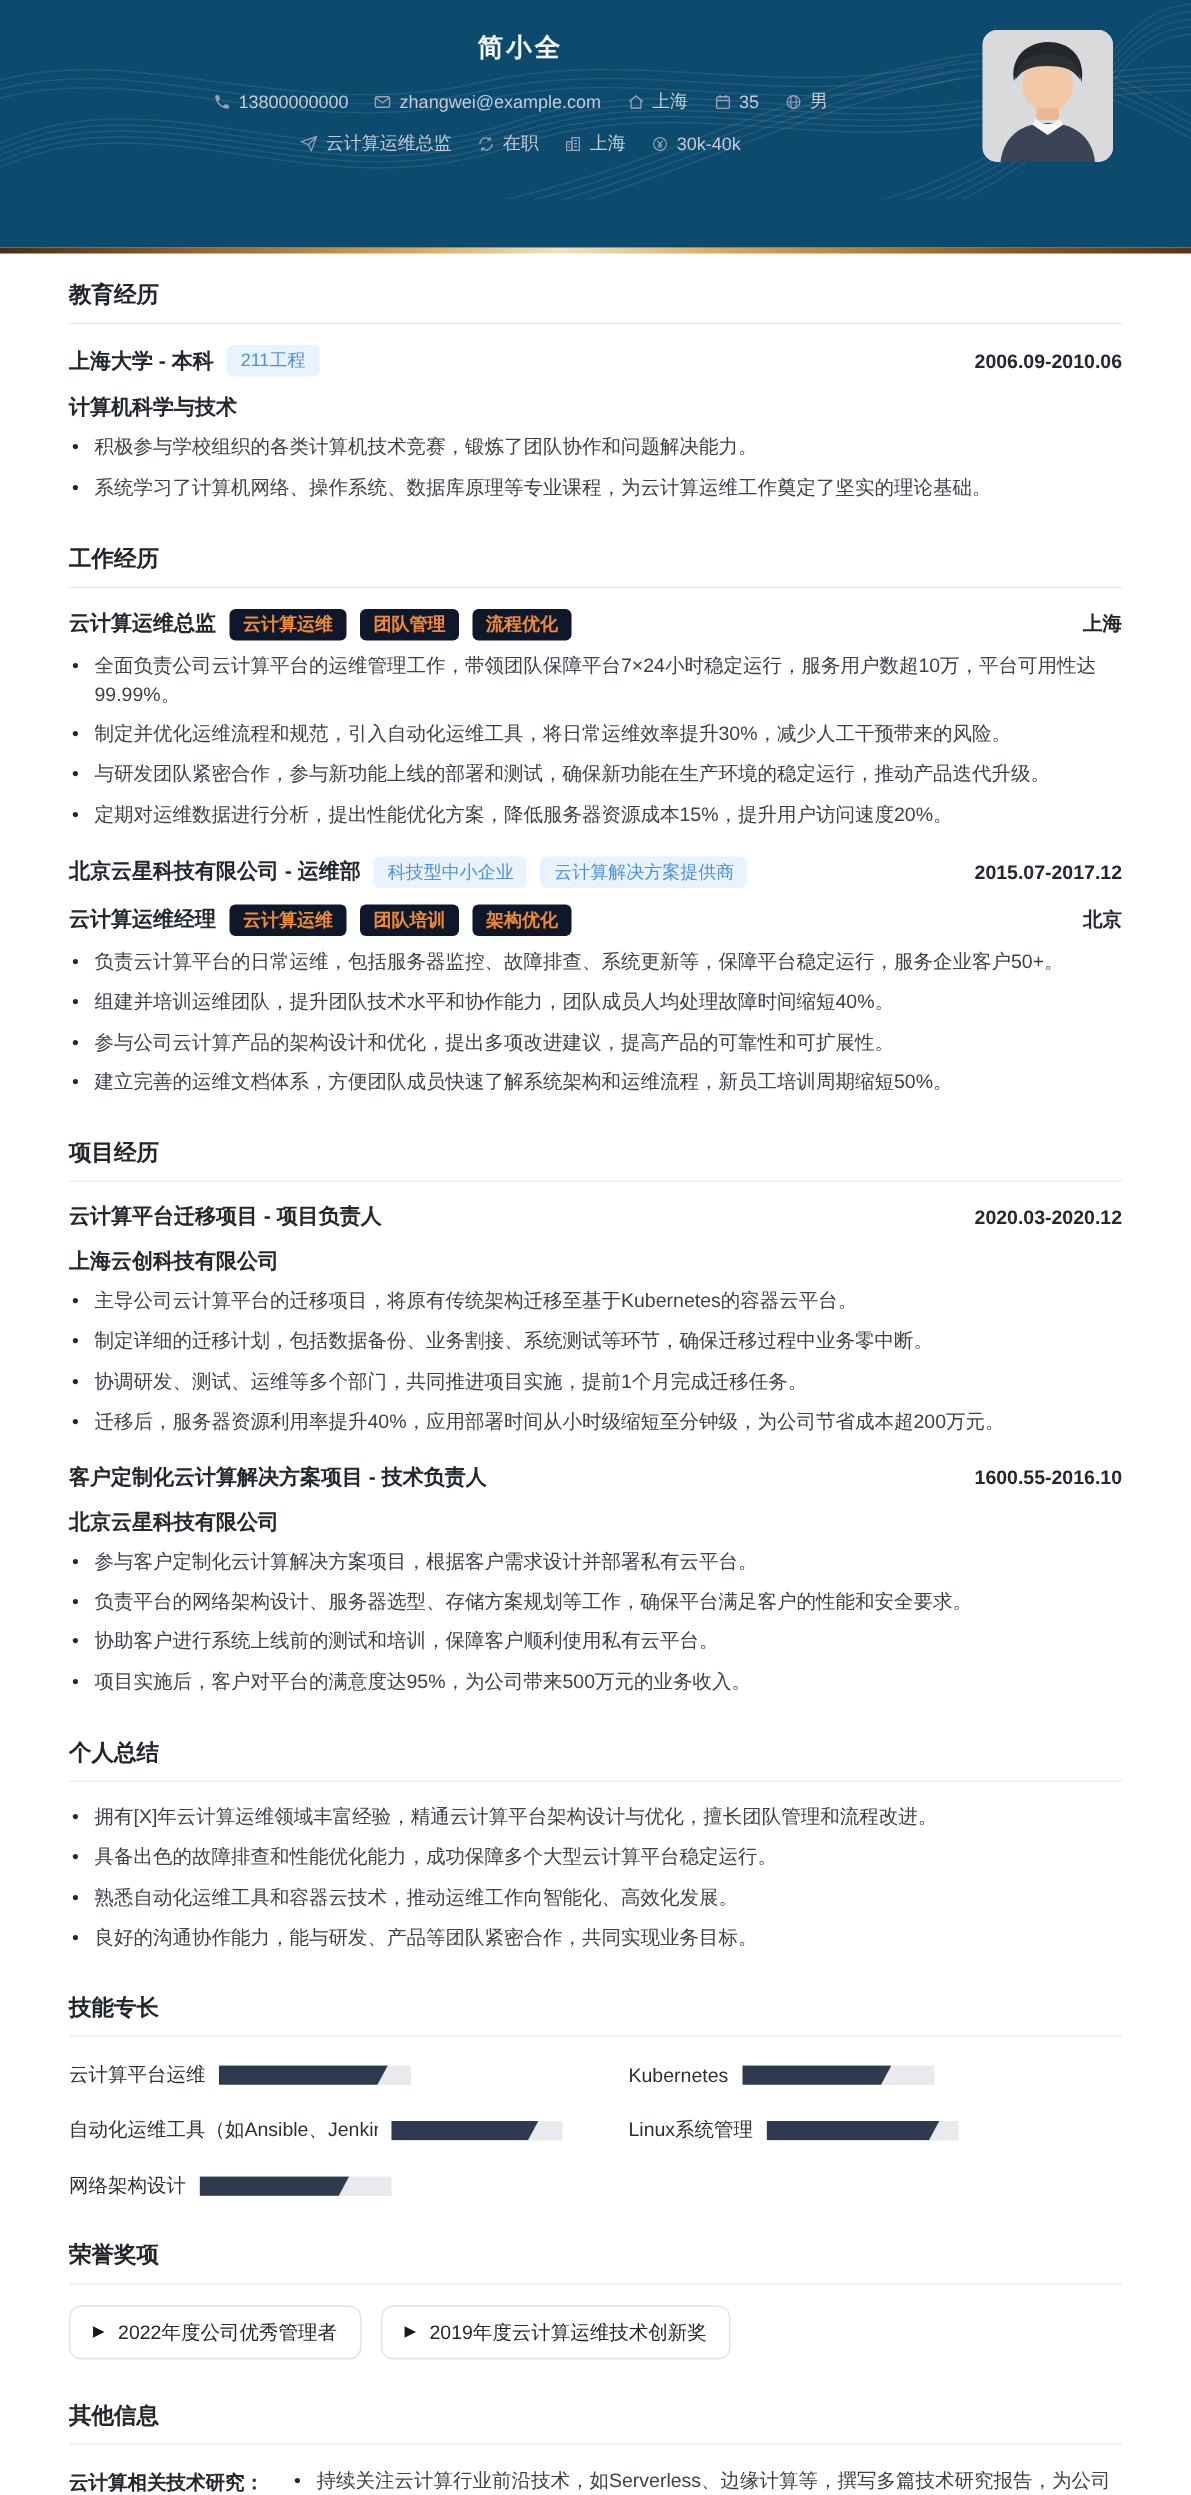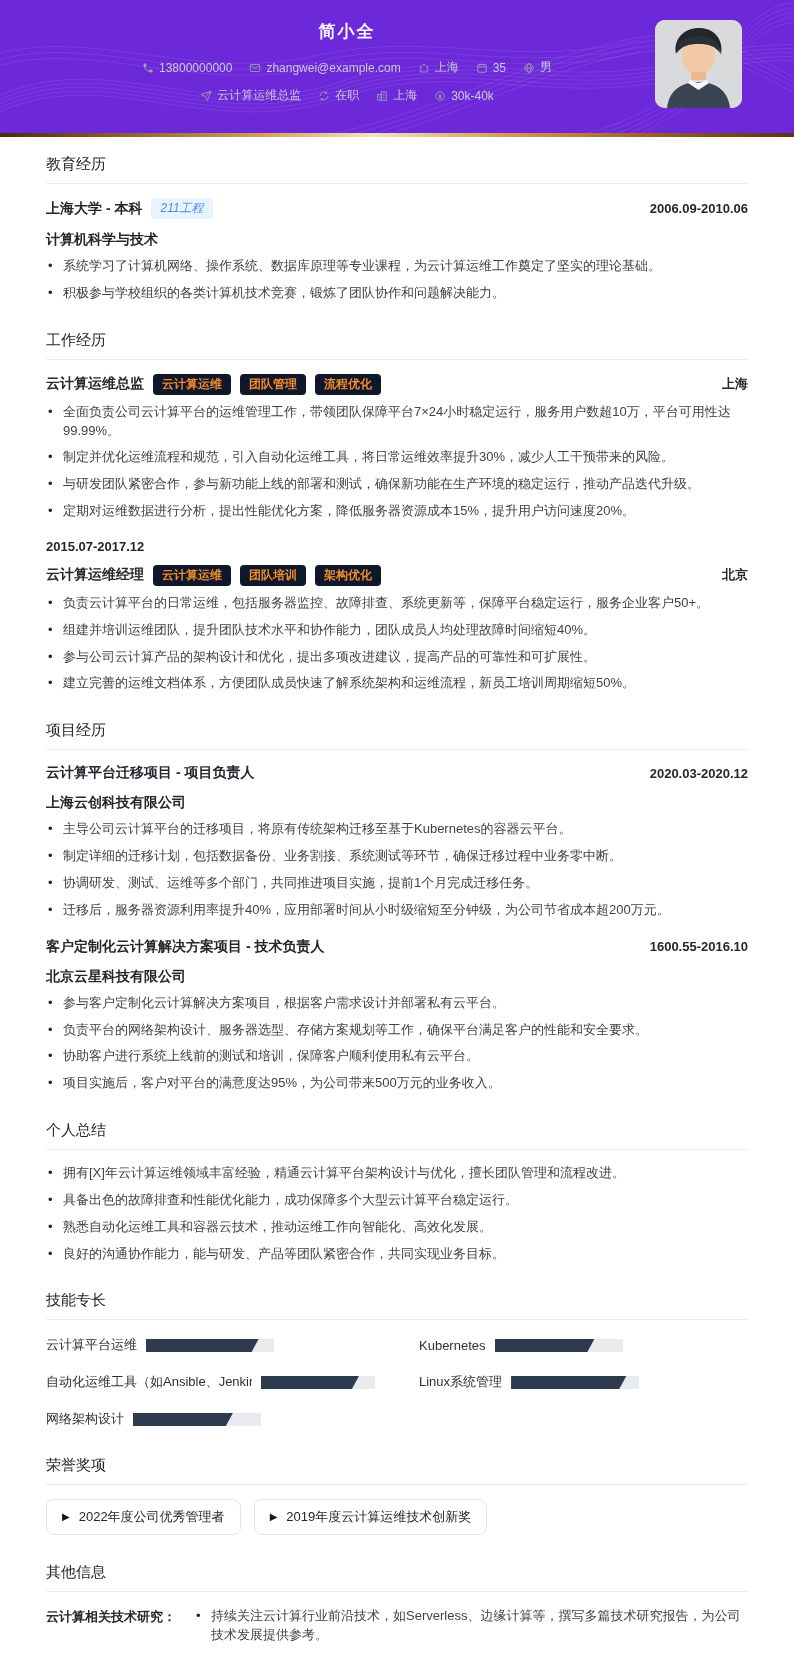--- a/index.html
+++ b/index.html
@@ -3,48 +3,48 @@
 <meta charset="utf-8">
 <style>
   * { box-sizing: border-box; margin: 0; padding: 0; }
   html,body { background:#fff; }
   body {
     width: 794px; height: 1663px; margin: 0 auto; overflow: hidden;
     font-family: "Liberation Sans", "DejaVu Sans", sans-serif;
     color: #3d4249; font-size: 13px;
   }
   
-  .header { position: relative; height: 133px; background: #6d28d9; overflow: hidden; }
+  .header { position: relative; height: 165px; background: #0c4a6e; overflow: hidden; }
   .header-strip {
     height: 4px; width: 794px;
     background: linear-gradient(90deg,#4a2c12 0%,#8a5a28 14%,#d9a254 34%,#f2e3c0 47%,#d9a254 62%,#9a5f22 82%,#5a3414 100%);
   }
   .waves { position: absolute; top: 0; left: 0; pointer-events: none; }
   .header-inner { position: relative; padding: 20px 140px 0 40px; text-align: center; }
   .name { font-size: 17px; font-weight: bold; color: #f5f7fa; letter-spacing: 2px; }
   .contact-row { margin-top: 16px; display: flex; justify-content: center; align-items: center; gap: 17px; font-size: 12px; color: #c6ccd6; }
   .contact-row.second { margin-top: 11px; }
   .contact-item { display: inline-flex; align-items: center; gap: 5px; white-space: nowrap; }
   .cicon { display: inline-flex; color: #98a2b3; }
   .cicon svg { width: 12px; height: 12px; display: block; }
   .photo { position: absolute; top: 20px; right: 52px; width: 87px; height: 88px; border-radius: 10px; overflow: hidden; background: #d9dbdd; }
   .photo svg { display: block; }
   
   .main { padding: 14px 46px 0 46px; }
   .section-title {
-    font-size: 15px; font-weight: normal; color: #21262d;
+    font-size: 15px; font-weight: bold; color: #21262d;
     padding-bottom: 9px; border-bottom: 1px solid #ececec;
     margin: 28px 0 14px 0;
   }
   .section:first-child .section-title { margin-top: 4px; }
   .entry-row { display: flex; justify-content: space-between; align-items: center; margin: 11px 0 4px 0; }
   .row-left { display: flex; align-items: center; gap: 9px; min-width: 0; }
   .strong { font-weight: bold; font-size: 14px; color: #23272e; }
   .date { font-weight: bold; font-size: 13px; color: #23272e; white-space: nowrap; }
-  .badge-blue { background: #e9f3fe; color: #4a90e8; font-size: 12px; padding: 2px 9px; border-radius: 4px; white-space: nowrap; font-style: italic; }
+  .badge-blue { background: #e9f3fe; color: #4a90e8; font-size: 12px; padding: 2px 9px; border-radius: 4px; white-space: nowrap; }
   .tag-orange { background: #0f172a; color: #f08c2e; font-size: 12px; font-weight: 600; padding: 2px 9px; border-radius: 4px; white-space: nowrap; }
   .subrow { margin: 12px 0 6px 0; }
   .bullet { position: relative; padding-left: 17px; font-size: 13px; color: #3d4249; line-height: 1.45; margin: 8px 0; }
   .bullet::before { content: "•"; position: absolute; left: 2px; top: 0; color: #23272e; }
   .job { margin-bottom: 18px; }
   
   .skills-grid { display: grid; grid-template-columns: 1fr 1fr; column-gap: 44px; row-gap: 19px; margin: 16px 0 6px 0; }
   .skill { display: flex; align-items: center; min-width: 0; }
   .skill-label { font-size: 13px; color: #2b3036; margin-right: 9px; white-space: nowrap; overflow: hidden; }
   .skill-bar { flex: 0 1 128px; min-width: 58px; height: 13px; background: #e8eaee; }
@@ -203,22 +203,22 @@
   <div class="section">
     <div class="section-title">教育经历</div>
     <div class="entry-row">
       <div class="row-left">
         <span class="strong">上海大学 - 本科</span>
         <span class="badge-blue">211工程</span>
       </div>
       <span class="date">2006.09-2010.06</span>
     </div>
     <div class="subrow strong">计算机科学与技术</div>
+    <div class="bullet">积极参与学校组织的各类计算机技术竞赛，锻炼了团队协作和问题解决能力。</div>
     <div class="bullet">系统学习了计算机网络、操作系统、数据库原理等专业课程，为云计算运维工作奠定了坚实的理论基础。</div>
-    <div class="bullet">积极参与学校组织的各类计算机技术竞赛，锻炼了团队协作和问题解决能力。</div>
   </div>
 
   <div class="section">
     <div class="section-title">工作经历</div>
 
     <div class="job">
       <div class="entry-row">
         <div class="row-left">
           <span class="strong">云计算运维总监</span>
           <span class="tag-orange">云计算运维</span>
@@ -228,20 +228,25 @@
         <span class="date">上海</span>
       </div>
       <div class="bullet">全面负责公司云计算平台的运维管理工作，带领团队保障平台7×24小时稳定运行，服务用户数超10万，平台可用性达99.99%。</div>
       <div class="bullet">制定并优化运维流程和规范，引入自动化运维工具，将日常运维效率提升30%，减少人工干预带来的风险。</div>
       <div class="bullet">与研发团队紧密合作，参与新功能上线的部署和测试，确保新功能在生产环境的稳定运行，推动产品迭代升级。</div>
       <div class="bullet">定期对运维数据进行分析，提出性能优化方案，降低服务器资源成本15%，提升用户访问速度20%。</div>
     </div>
 
     <div class="job">
       <div class="entry-row">
+        <div class="row-left">
+          <span class="strong">北京云星科技有限公司 - 运维部</span>
+          <span class="badge-blue">科技型中小企业</span>
+          <span class="badge-blue">云计算解决方案提供商</span>
+        </div>
         <span class="date">2015.07-2017.12</span>
       </div>
       <div class="entry-row">
         <div class="row-left">
           <span class="strong">云计算运维经理</span>
           <span class="tag-orange">云计算运维</span>
           <span class="tag-orange">团队培训</span>
           <span class="tag-orange">架构优化</span>
         </div>
         <span class="date">北京</span>

